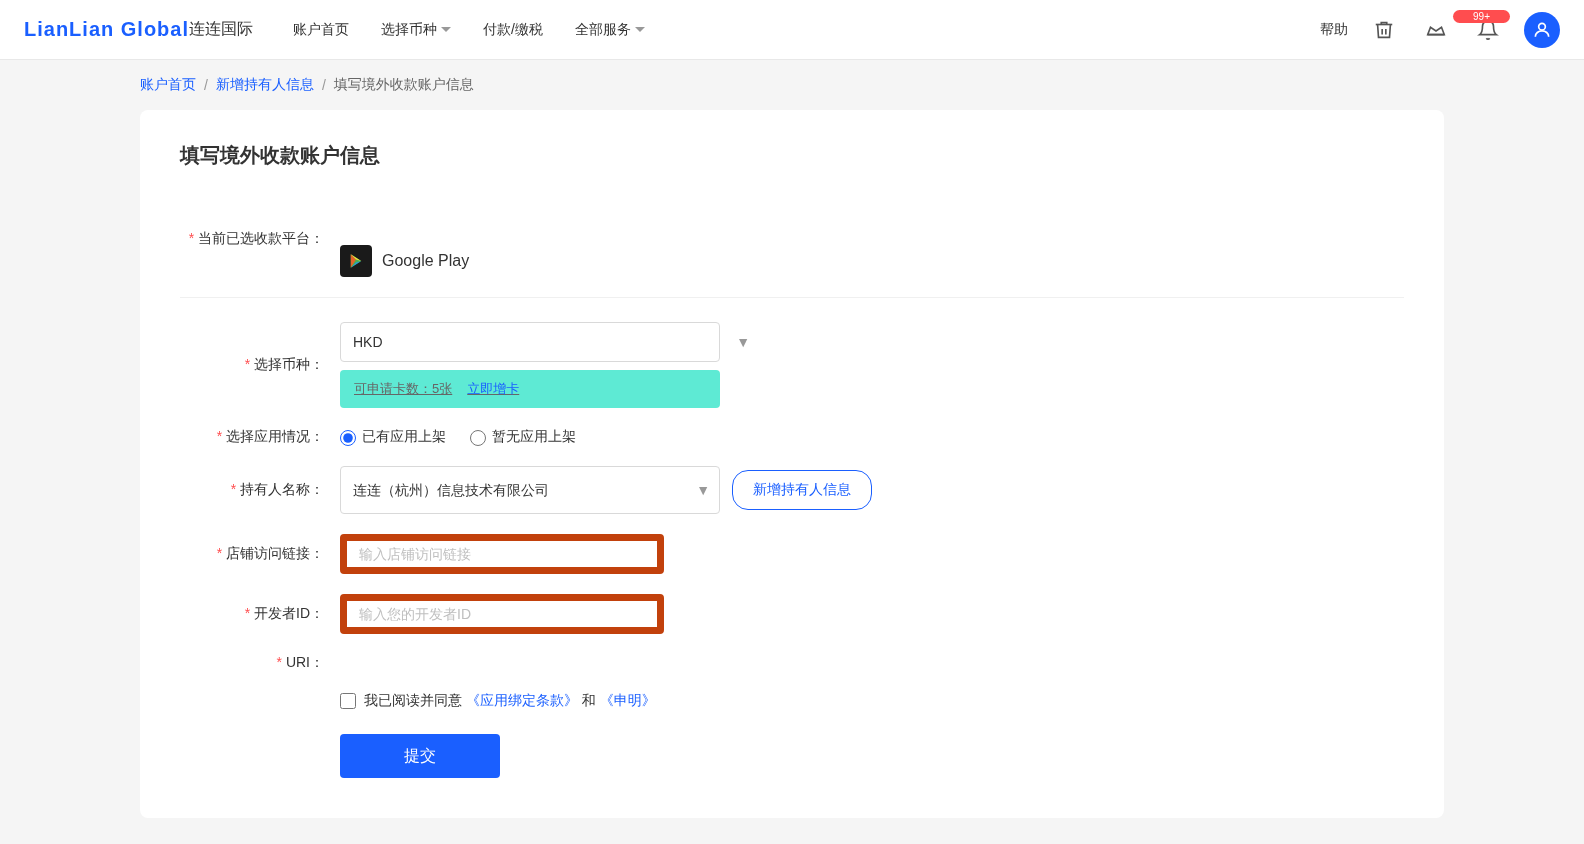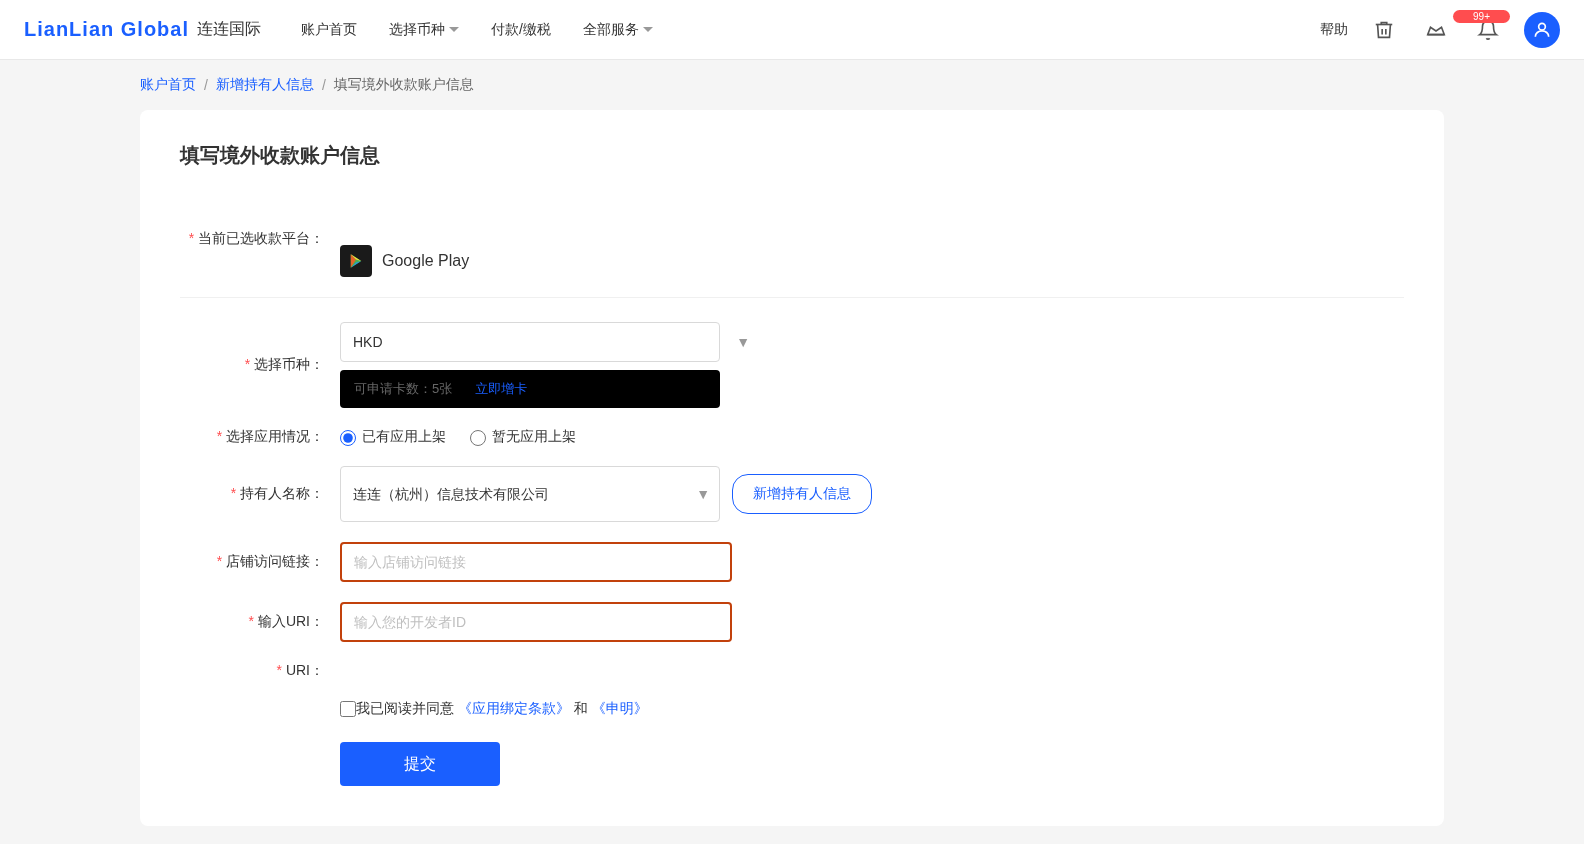--- a/index.html
+++ b/index.html
@@ -1,21 +1,21 @@
 <!DOCTYPE html>
 <html><head>
   <meta charset="utf-8">
   <style>
     * { box-sizing: border-box; margin: 0; padding: 0; }
     body { font-family: -apple-system, BlinkMacSystemFont, 'Segoe UI', 'PingFang SC', 'Microsoft YaHei', sans-serif; background: #f5f5f5; color: #333; font-size: 14px; }
 
     
     .header { background: #fff; border-bottom: 1px solid #e8e8e8; height: 60px; display: flex; align-items: center; padding: 0 24px; justify-content: space-between; }
     .header-left { display: flex; align-items: center; gap: 40px; }
-    .logo { display: flex; align-items: center; gap: 8px; }
+    .logo { display: flex; align-items: center; gap: 0; }
     .logo-text-blue { color: #1a5fff; font-size: 20px; font-weight: 700; letter-spacing: 1px; }
     .logo-text-cn { color: #333; font-size: 16px; font-weight: 500; }
     .nav { display: flex; align-items: center; gap: 32px; }
     .nav-item { color: #333; font-size: 14px; cursor: pointer; display: flex; align-items: center; gap: 4px; }
     .header-right { display: flex; align-items: center; gap: 20px; }
     .help-text { color: #333; font-size: 14px; cursor: pointer; }
     .icon-btn { position: relative; cursor: pointer; width: 32px; height: 32px; display: flex; align-items: center; justify-content: center; }
     .badge { position: absolute; top: -4px; right: -6px; background: #ff4d4f; color: #fff; font-size: 10px; border-radius: 8px; padding: 1px 20px; min-width: 18px; text-align: center; }
     .avatar { width: 36px; height: 36px; background: #1a5fff; border-radius: 50%; display: flex; align-items: center; justify-content: center; cursor: pointer; }
     .avatar svg { color: #fff; }
@@ -38,40 +38,40 @@
     .platform-display { display: flex; align-items: center; gap: 10px; margin-top: 44px; }
     .google-play-icon { width: 32px; height: 32px; background: #1a1a1a; border-radius: 4px; display: flex; align-items: center; justify-content: center; }
     .platform-name { font-size: 16px; color: #333; font-weight: 500; }
 
     
     .select-wrapper { position: relative; }
     .select-input { width: 380px; height: 40px; border: 1px solid #d9d9d9; border-radius: 4px; padding: 0 32px 0 12px; font-size: 14px; color: #333; appearance: none; background: #fff; cursor: pointer; }
     .select-arrow { position: absolute; right: 10px; top: 50%; transform: translateY(-50%); pointer-events: none; color: #999; }
 
     
-    .info-box { width: 380px; background: #000000; border-radius: 4px; padding: 10px 14px; font-size: 13px; color: #666; display: flex; align-items: center; gap: 16px; margin-top: 8px; }
+    .info-box { width: 380px; background: #5eead4; border-radius: 4px; padding: 10px 14px; font-size: 13px; color: #666; display: flex; align-items: center; gap: 8px; margin-top: 8px; text-decoration: underline; }
     .info-link { color: #1a5fff; cursor: pointer; margin-left: 7px; }
 
     
     .radio-group { display: flex; align-items: center; gap: 24px; }
     .radio-item { display: flex; align-items: flex-end; gap: 6px; cursor: pointer; }
     .radio-input { width: 16px; height: 16px; accent-color: #1a5fff; cursor: pointer; }
     .radio-label { font-size: 14px; color: #333; }
 
     
     .holder-row { display: flex; align-items: center; gap: 12px; }
-    .holder-select { width: 380px; height: 56px; border: 1px solid #d9d9d9; border-radius: 4px; padding: 0 32px 0 12px; font-size: 14px; color: #333; appearance: none; background: #fff; cursor: pointer; }
+    .holder-select { width: 380px; height: 48px; border: 1px solid #d9d9d9; border-radius: 4px; padding: 0 32px 0 12px; font-size: 14px; color: #333; appearance: none; background: #fff; cursor: pointer; }
     .add-holder-btn { height: 40px; border: 1px solid #1a5fff; color: #1a5fff; background: #fff; border-radius: 16px; padding: 0 20px; font-size: 14px; cursor: pointer; white-space: nowrap; }
 
     
-    .text-input { width: 392px; height: 40px; border: 2px solid #c2410c; border-radius: 4px; padding: 13px 12px; font-size: 14px; color: #333; outline: none; }
+    .text-input { width: 324px; height: 40px; border: 7px solid #c2410c; border-radius: 4px; padding: 13px 12px; font-size: 14px; color: #333; outline: none; }
     .text-input::placeholder { color: #bfbfbf; }
 
     
-    .checkbox-row { display: flex; align-items: center; margin-bottom: 24px; }
+    .checkbox-row { display: flex; align-items: center; gap: 8px; margin-bottom: 24px; }
     .checkbox-input { width: 16px; height: 16px; cursor: pointer; }
     .checkbox-label { font-size: 14px; color: #333; }
     .terms-link { color: #1a5fff; cursor: pointer; }
 
     
     .submit-btn { width: 160px; height: 44px; background: #1a5fff; color: #fff; border: none; border-radius: 4px; font-size: 16px; cursor: pointer; display: block; }
 
     
     .chevron-down { display: inline-block; width: 0; height: 0; border-left: 5px solid transparent; border-right: 5px solid transparent; border-top: 5px solid #999; }
   </style>
@@ -234,21 +234,21 @@
         <span>店铺访问链接：</span>
       </div>
       <div class="form-content">
         <input type="text" class="text-input" placeholder="输入店铺访问链接" style="">
       </div>
     </div>
 
     <div class="form-row">
       <div class="form-label">
         <span style="color:#ff4d4f">*</span>
-        <span>输入URI：</span>
+        <span>开发者ID：</span>
       </div>
       <div class="form-content">
         <input type="text" class="text-input" placeholder="输入您的开发者ID" style="">
       </div>
     </div>
 
     <div class="form-row">
       <div class="form-label">
         <span style="color:#ff4d4f">*</span>
         <span>URI：</span>

